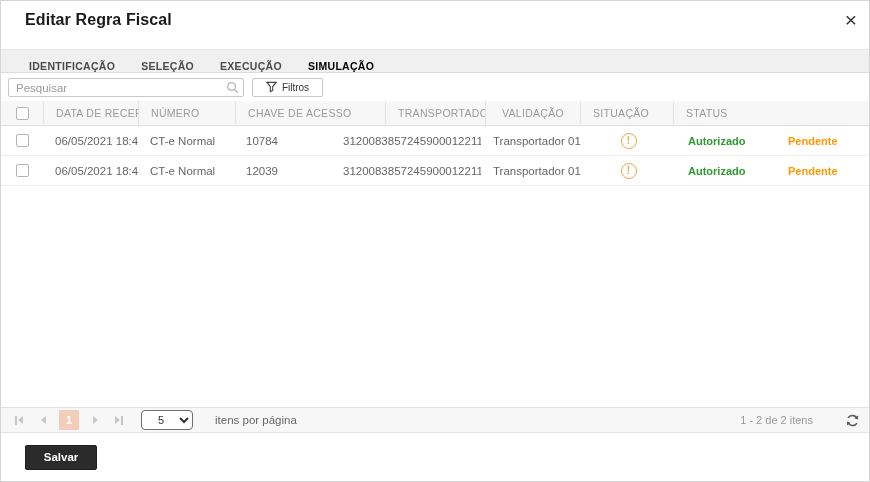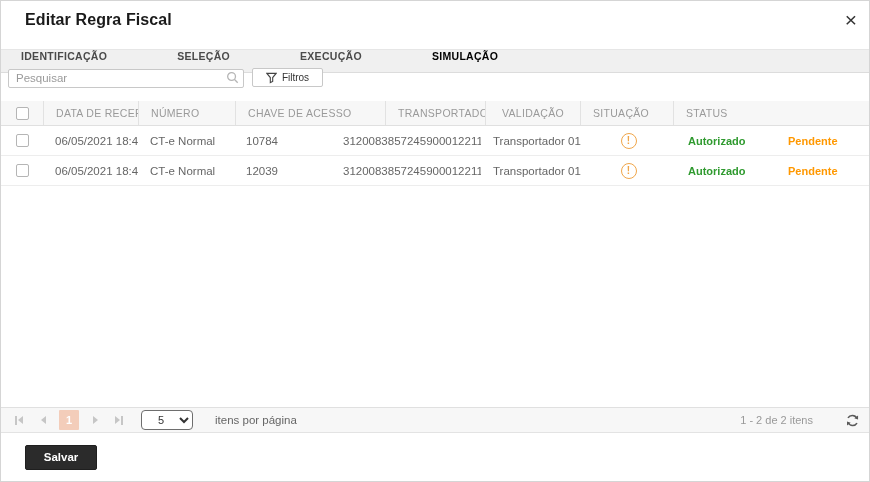--- a/index.html
+++ b/index.html
@@ -36,34 +36,33 @@
   .dlg-close{
     font-size:21px;line-height:18px;color:#333;cursor:pointer;
     background:none;border:none;font-family:inherit;
   }
   
   .tabstrip{
     height:24px;flex:0 0 24px;
     background:#f0f0f0;
     border-top:1px solid #e6e6e6;
     border-bottom:1px solid #dcdcdc;
-    display:flex;align-items:flex-start;
-    padding-left:20px;
-    gap:44px;
+    display:flex;align-items:flex-end;
+    padding-left:28px;
   }
   .tab{
     font-size:10.5px;letter-spacing:.3px;color:#4a4a4a;
     margin-right:26px;cursor:pointer;font-weight:600;
     background:none;border:none;font-family:inherit;text-transform:uppercase;
   }
   .tab.active{color:#000;font-weight:bold;}
   
   .toolbar{
     height:25px;flex:0 0 25px;
-    display:flex;align-items:flex-end;
+    display:flex;align-items:center;
     padding:14px 7px;background:#fff;gap:8px;
   }
   .search-wrap{
     position:relative;width:236px;height:19px;
   }
   .search-input{
     width:100%;height:19px;border:1px solid #c8c8c8;border-radius:2px;
     font-size:11.5px;padding:0 22px 0 7px;color:#333;
     font-family:inherit;outline:none;
   }

